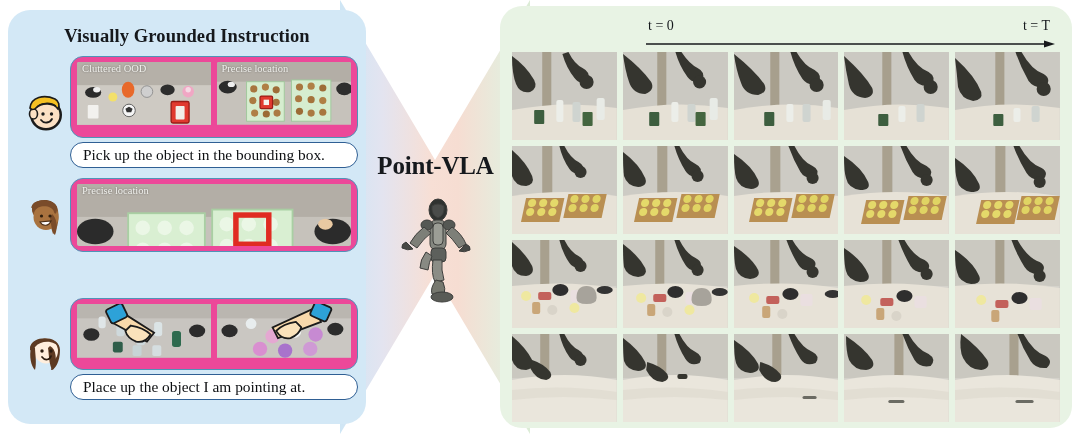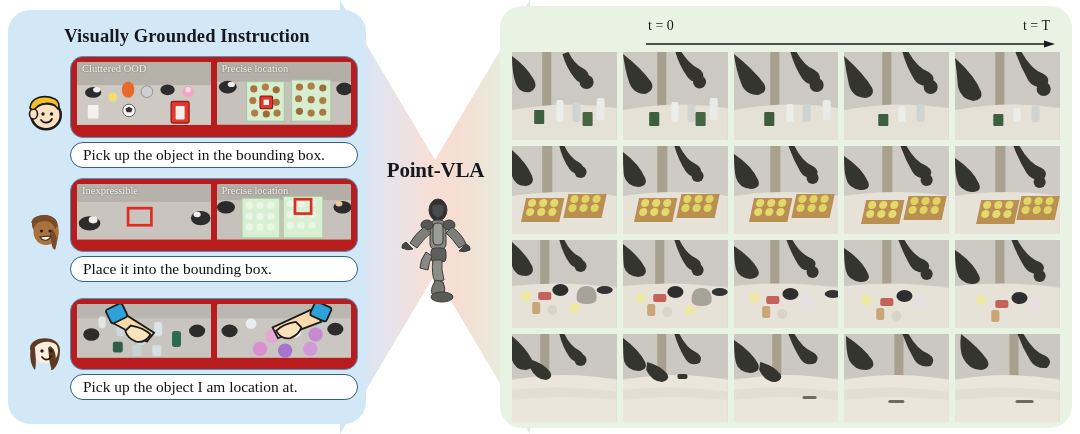--- a/index.html
+++ b/index.html
@@ -85,21 +85,21 @@
     position: relative;
     margin-right: 2px;
   }
   .avatar svg { display: block; }
 
   .card {
     flex: 1 1 auto;
     position: relative;
   }
   .card-imgs {
-    background: #b91c1c;
+    background: #ec4899;
     border: 1.7px solid #4f93b8;
     border-radius: 13px;
     padding: 5px 6px;
     display: flex;
     gap: 5px;
   }
   .thumb {
     position: relative;
     overflow: hidden;
     border-radius: 2px;
@@ -182,24 +182,24 @@
     position: relative;
     overflow: hidden;
     background: #b8b5ab;
   }
   .frame svg { display: block; width: 100%; height: 100%; }
 
   
   #pointvla-label {
     position: absolute;
     left: 358px;
-    top: 158px;
+    top: 152px;
     width: 155px;
     text-align: center;
-    font-size: 21px;
+    font-size: 25px;
     font-weight: bold;
     color: #16191d;
     z-index: 6;
     letter-spacing: -0.2px;
   }
   #robot-figure {
     position: absolute;
     left: 398px;
     top: 196px;
     width: 76px;
@@ -301,32 +301,20 @@
         <path d="M10 15 C10 6,34 6,35 16 C35 22,33 23,32 20 C30 13,16 12,12 20 C11 22,10 20,10 15Z" fill="#7a4c2a"></path>
         <path d="M30 22 C35 26,36 36,33 43 C30 41,29 32,28 26Z" fill="#7a4c2a"></path>
         <circle cx="19.5" cy="24" r="1.6" fill="#30200f"></circle>
         <circle cx="28" cy="24" r="1.6" fill="#30200f"></circle>
         <path d="M18 30 C21 35,27 34,29 29 Z" fill="#ffffff" stroke="#4a2d15" stroke-width="1.1"></path>
       </svg>
     </div>
     <div class="card">
       <div class="card-imgs">
         <div class="thumb" style="height:62px;">
-          <span class="thumb-label">Inexpressible</span>
-          <svg viewBox="0 0 150 62" preserveAspectRatio="none">
-            <rect width="150" height="62" fill="#c9c5be"></rect>
-            <rect y="0" width="150" height="20" fill="#b6b1a9"></rect>
-            <ellipse cx="14" cy="44" rx="12" ry="8" fill="#2c2c2c"></ellipse>
-            <ellipse cx="18" cy="40" rx="5" ry="4" fill="#efefef"></ellipse>
-            <ellipse cx="138" cy="38" rx="11" ry="8" fill="#2c2c2c"></ellipse>
-            <ellipse cx="134" cy="34" rx="4" ry="3" fill="#efefef"></ellipse>
-            <rect x="57" y="27" width="26" height="19" fill="none" stroke="#e02b22" stroke-width="3"></rect>
-          </svg>
-        </div>
-        <div class="thumb" style="height:62px;">
           <span class="thumb-label">Precise location</span>
           <svg viewBox="0 0 150 62" preserveAspectRatio="none">
             <rect width="150" height="62" fill="#c6c2bb"></rect>
             <rect y="0" width="150" height="18" fill="#b3aea6"></rect>
             <ellipse cx="10" cy="26" rx="10" ry="7" fill="#2b2b2b"></ellipse>
             <ellipse cx="140" cy="26" rx="10" ry="7" fill="#2b2b2b"></ellipse>
             <ellipse cx="136" cy="22" rx="4" ry="3" fill="#e9c9a2"></ellipse>
             <g fill="#d9efd2" stroke="#a9cfa3" stroke-width="1">
               <rect x="28" y="16" width="42" height="44"></rect>
               <rect x="74" y="14" width="44" height="46"></rect>
@@ -348,21 +336,20 @@
                 <circle cx="94" cy="34" r="4"></circle>
                 <circle cx="106" cy="34" r="4"></circle>
               <circle cx="82" cy="46" r="4"></circle>
                 <circle cx="94" cy="46" r="4"></circle>
                 <circle cx="106" cy="46" r="4"></circle>
             </g>
             <rect x="87" y="17" width="18" height="16" fill="none" stroke="#e02b22" stroke-width="3"></rect>
           </svg>
         </div>
       </div>
-      <div class="bubble">Place it into the bounding box.</div>
     </div>
   </div>
 
   <div class="instr-row" style="top:288px;">
     <div class="avatar">
       <svg viewBox="0 0 46 46" width="46" height="46">
         <path d="M8 24 C8 9,38 9,38 24 C38 36,33 44,29 44 C31 36,30 28,28 24 C20 26,11 26,8 24Z" fill="#5d3a22"></path>
         <ellipse cx="24" cy="25" rx="12" ry="12.5" fill="#ffeedd"></ellipse>
         <path d="M8 22 C9 9,37 9,37 22 C34 15,20 13,13 21 C11 24,9 25,8 22Z" fill="#5d3a22"></path>
         <path d="M28 20 C34 23,36 34,31 44 C27 41,27 28,26 22Z" fill="#5d3a22"></path>
@@ -412,21 +399,21 @@
             <circle cx="76" cy="52" r="8" fill="#a873cc"></circle>
             <circle cx="104" cy="50" r="8" fill="#cf9ad5"></circle>
             <g>
               <path d="M110 4 L62 26 L68 38 L116 20 Z" fill="#f8d9ab" stroke="#1b1b1b" stroke-width="2"></path>
               <rect x="106" y="0" width="20" height="17" rx="3" transform="rotate(24 116 8)" fill="#2da2d8" stroke="#1b1b1b" stroke-width="2"></rect>
               <path d="M88 20 q-14 2 -22 10 q6 10 16 8 q10 -4 12 -12Z" fill="#fae2bb" stroke="#1b1b1b" stroke-width="2"></path>
             </g>
           </svg>
         </div>
       </div>
-      <div class="bubble">Pick up the object I am location at.</div>
+      <div class="bubble">Place up the object I am pointing at.</div>
     </div>
   </div>
 </div>
 
 <div id="pointvla-label">Point-VLA</div>
 <div id="robot-figure">
   <svg viewBox="0 0 76 110" width="76" height="110">
     <g fill="#6e6f6c" stroke="#3d3e3c" stroke-width="1">
       <ellipse cx="40" cy="14" rx="9" ry="11" fill="#2f3230"></ellipse>
       <path d="M34 10 q6 -4 12 0 q1 9 -6 12 q-7 -3 -6 -12Z" fill="#4a4c4a"></path>

